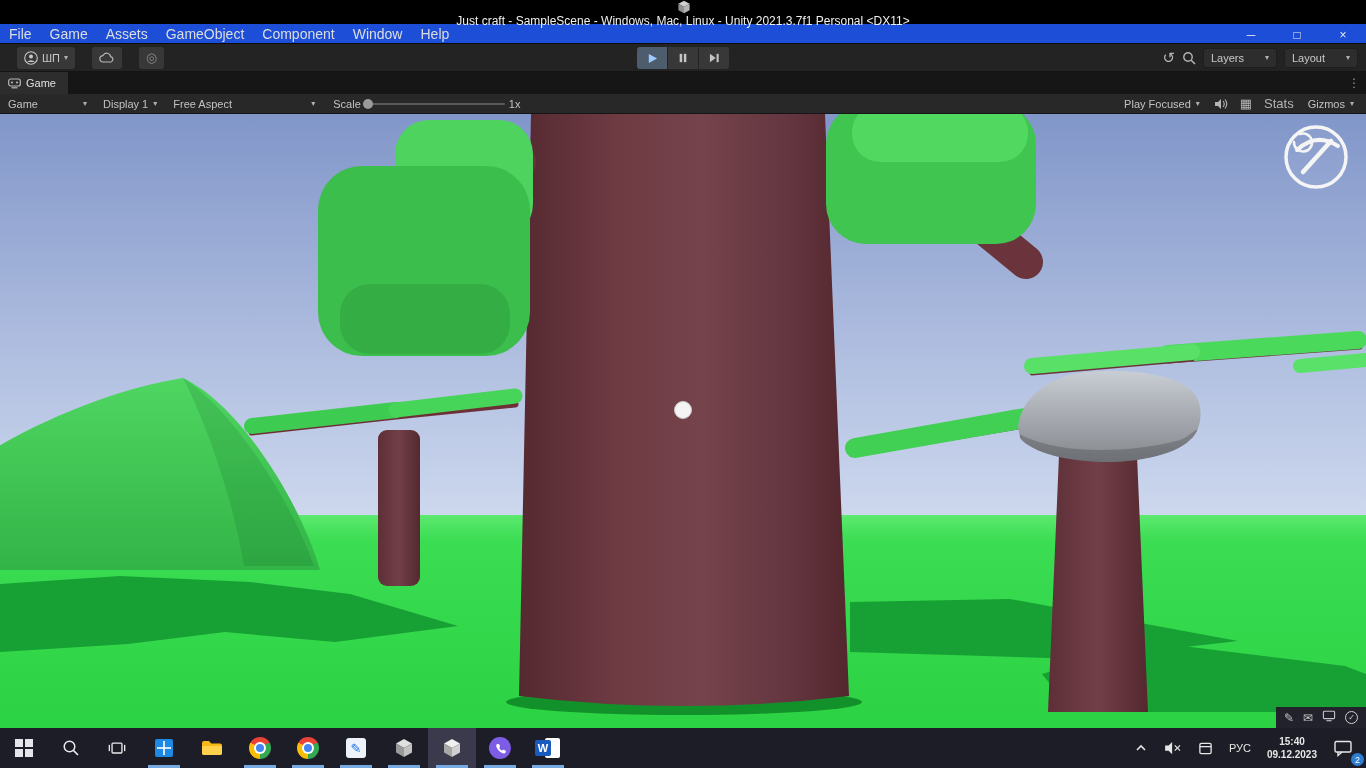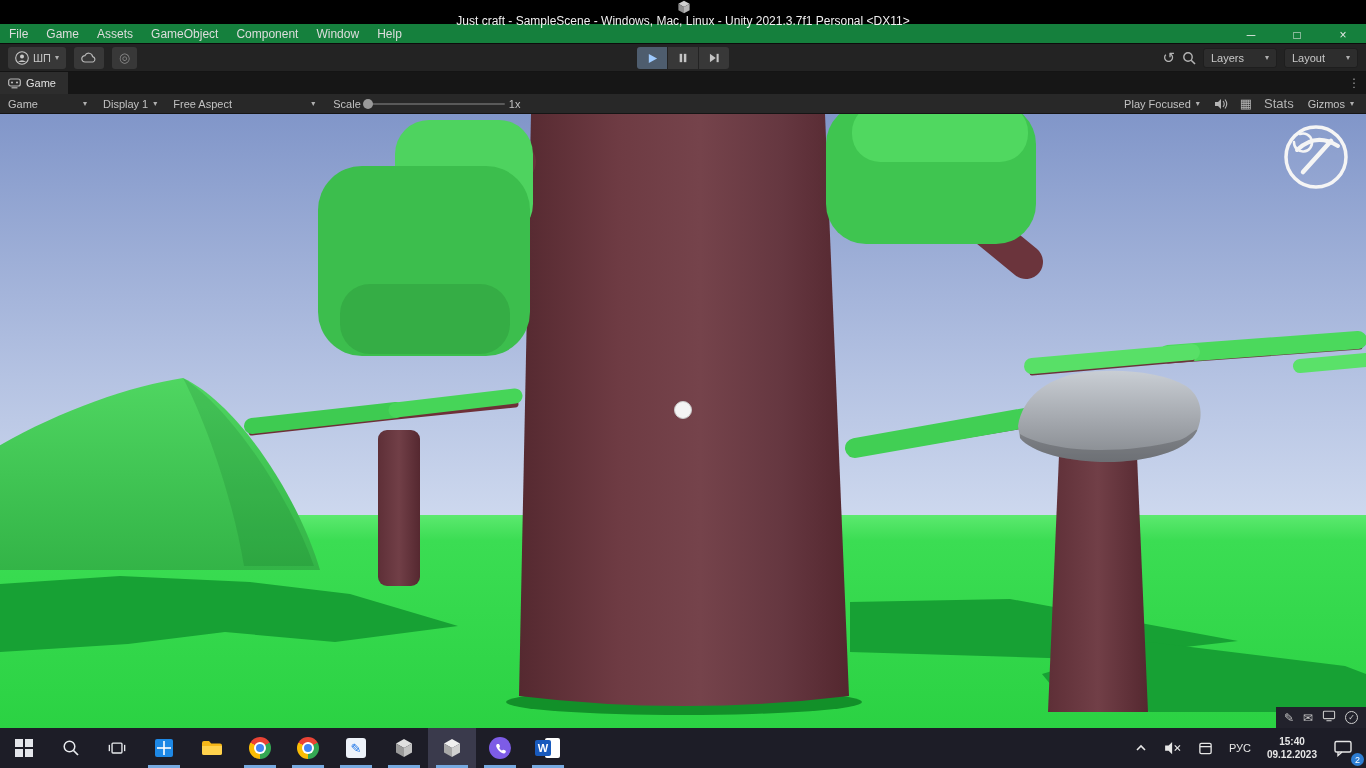--- a/index.html
+++ b/index.html
@@ -8,26 +8,26 @@
   .screen { position:relative; width:1366px; height:768px; background:#000; }
 
   
   .titlebar { height:24px; background:var(--titlebar_bg,#000); display:flex; align-items:center; color:#f0f0f0; font-size:12px;flex-direction:column; }
   .titlebar .appicon { margin:0 7px 0 8px; display:flex; }
   .titlebar .title { white-space:nowrap; }
   .win-controls { margin-left:auto; display:flex; height:100%; }
   .win-btn { width:46px; height:100%; display:flex; align-items:center; justify-content:center; color:#e8e8e8; font-size:12px; }
 
   
-  .menubar { height:20px; background:#15803d; display:flex; align-items:center; color:#dddddd; font-size:12px; border-bottom:1px solid #0c0c0c; }
+  .menubar { height:20px; background:#1d4ed8; display:flex; align-items:center; color:#dddddd; font-size:14px; border-bottom:1px solid #0c0c0c; }
   .menu-item { padding:0 9px; height:100%; display:flex; align-items:center; }
 
   
   .toolbar { height:28px; background:var(--toolbar_bg,#232323); display:flex; align-items:center; position:relative; border-bottom:1px solid #141414; }
-  .tb-btn { height:22px; background:#383838; border-radius:3px; display:flex; align-items:center; justify-content:center; color:#c8c8c8; font-size:11px; padding:0 7px; margin-left:8px; gap:4px; }
+  .tb-btn { height:22px; background:#383838; border-radius:3px; display:flex; align-items:center; justify-content:center; color:#c8c8c8; font-size:11px; padding:0 7px; margin-left:17px; gap:4px; }
   .dd-arrow { font-size:8px; color:#b0b0b0; }
   .play-group { position:absolute; left:637px; top:3px; display:flex; gap:1px; }
   .pg-btn { width:30px; height:22px; background:#383838; display:flex; align-items:center; justify-content:center; }
   .pg-btn:first-child { border-radius:3px 0 0 3px; }
   .pg-btn:last-child { border-radius:0 3px 3px 0; }
   .pg-btn.active { background:#4e5d6e; }
   .tb-right { margin-left:auto; display:flex; align-items:center; margin-right:8px; gap:7px; }
   .tb-dd { width:74px; height:20px; background:#2d2d2d; border:1px solid #1e1e1e; border-radius:3px; display:flex; align-items:center; justify-content:space-between; padding:0 7px; color:#c9c9c9; font-size:11px; }
   .tb-icon { color:#b4b4b4; font-size:14px; display:flex; align-items:center; }
 

